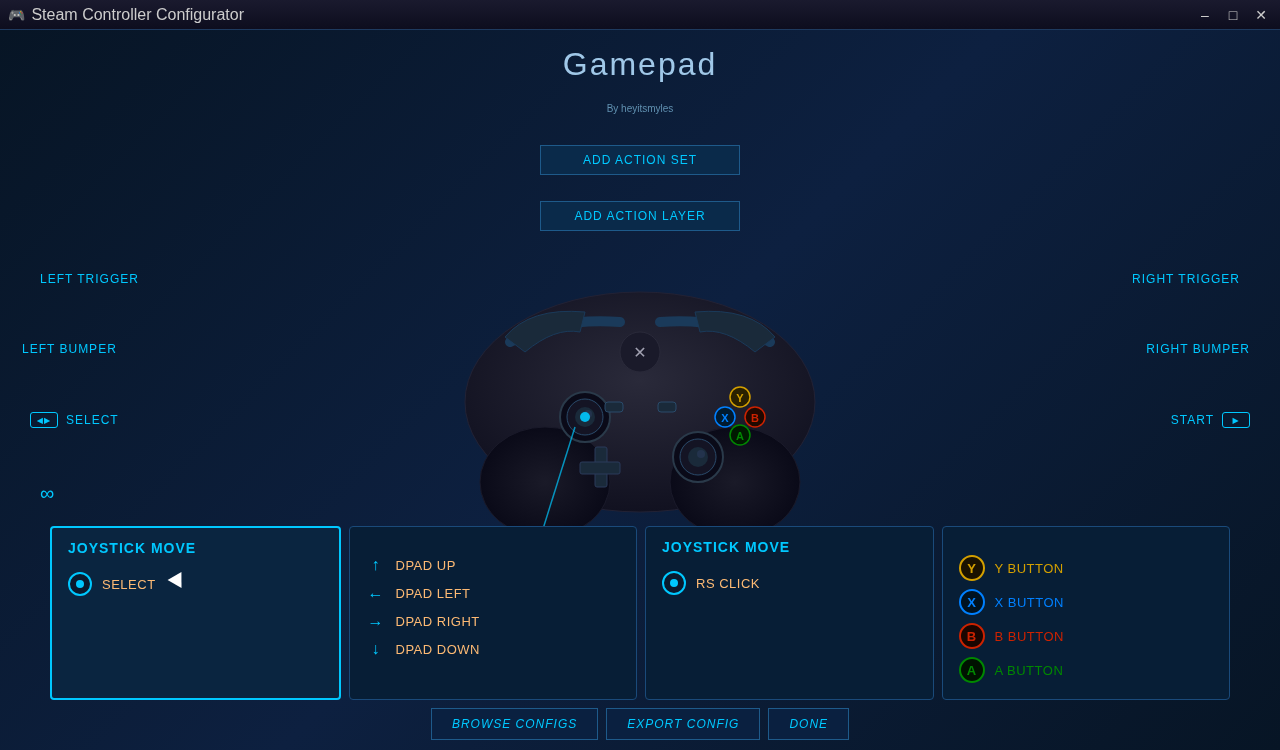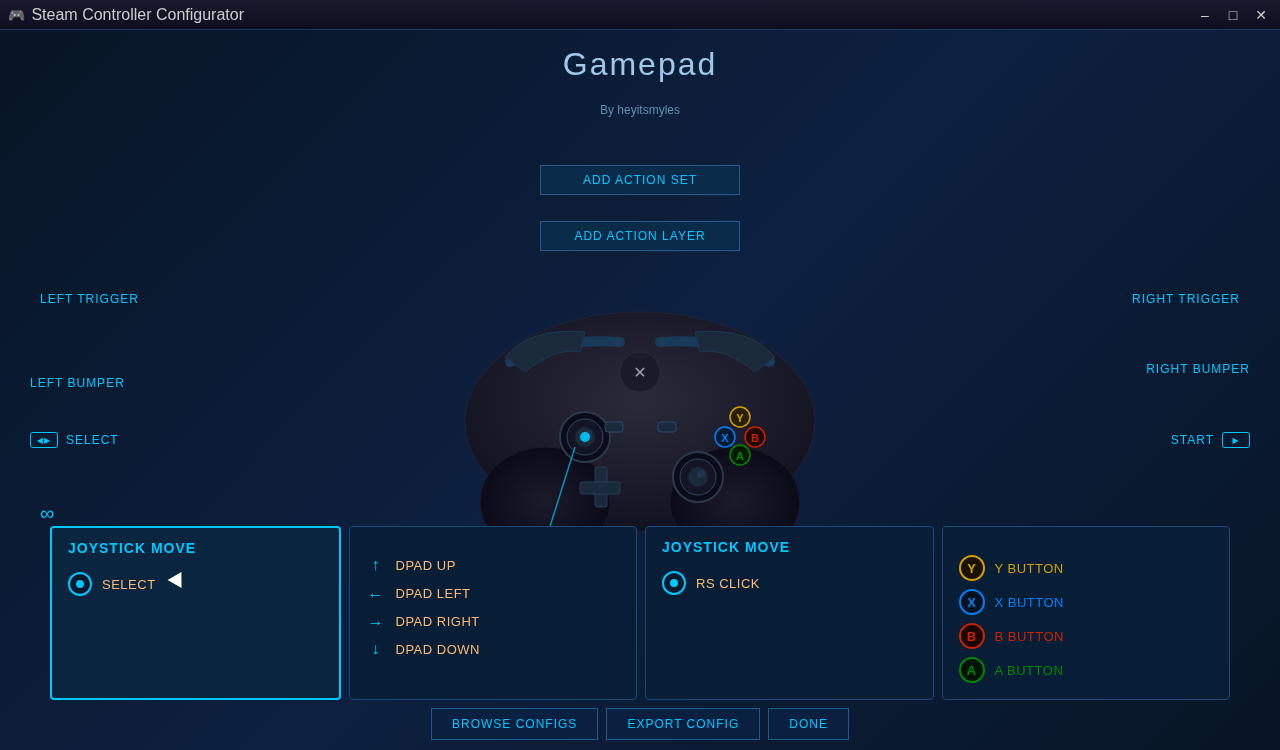--- a/index.html
+++ b/index.html
@@ -70,23 +70,23 @@
       margin-bottom: 8px;
       gap: 20px;
     }
     #game-title {
       font-size: 32px;
       color: #a0c8e8;
       font-weight: 300;
       letter-spacing: 2px;
     }
     #game-author {
-      font-size: 12px;
+      font-size: 10px;
       color: #6090b0;
-      margin-bottom: 25px;
+      margin-bottom: 8px;
     }
     .header-btn {
       width: 200px;
       height: 30px;
       background: #0a2a4a;
       border: 1px solid #1e5a8a;
       color: #00c8ff;
       font-size: 12px;
       letter-spacing: 1px;
       cursor: pointer;
@@ -119,21 +119,21 @@
     
     .ctrl-label {
       position: absolute;
       font-size: 12px;
       color: #00c8ff;
       letter-spacing: 1px;
       white-space: nowrap;
     }
     #label-left-trigger { top: 30px; left: 40px; }
     #label-right-trigger { top: 30px; right: 40px; }
-    #label-left-bumper { top: 100px; left: 30px; margin-top: 14px; }
+    #label-left-bumper { top: 100px; left: 22px; }
     #label-right-bumper { top: 100px; right: 30px; }
     #label-select { top: 170px; left: 30px; display: flex; align-items: center; gap: 8px; }
     #label-start { top: 170px; right: 30px; display: flex; align-items: center; gap: 8px; }
     #label-infinity { top: 240px; left: 40px; font-size: 20px; }
 
     .select-icon {
       width: 28px;
       height: 16px;
       border: 1px solid #00c8ff;
       border-radius: 3px;
@@ -256,20 +256,21 @@
       padding: 0 20px;
       background: #0a2040;
       border: 1px solid #1e5a8a;
       color: #00c8ff;
       font-size: 12px;
       letter-spacing: 1px;
       cursor: pointer;
       display: flex;
       align-items: center;
       justify-content: center;
+      font-style: italic;
     }
 
     
     #controller-svg {
       width: 420px;
       height: 280px;
     }
 
     
     .cursor-shape {

